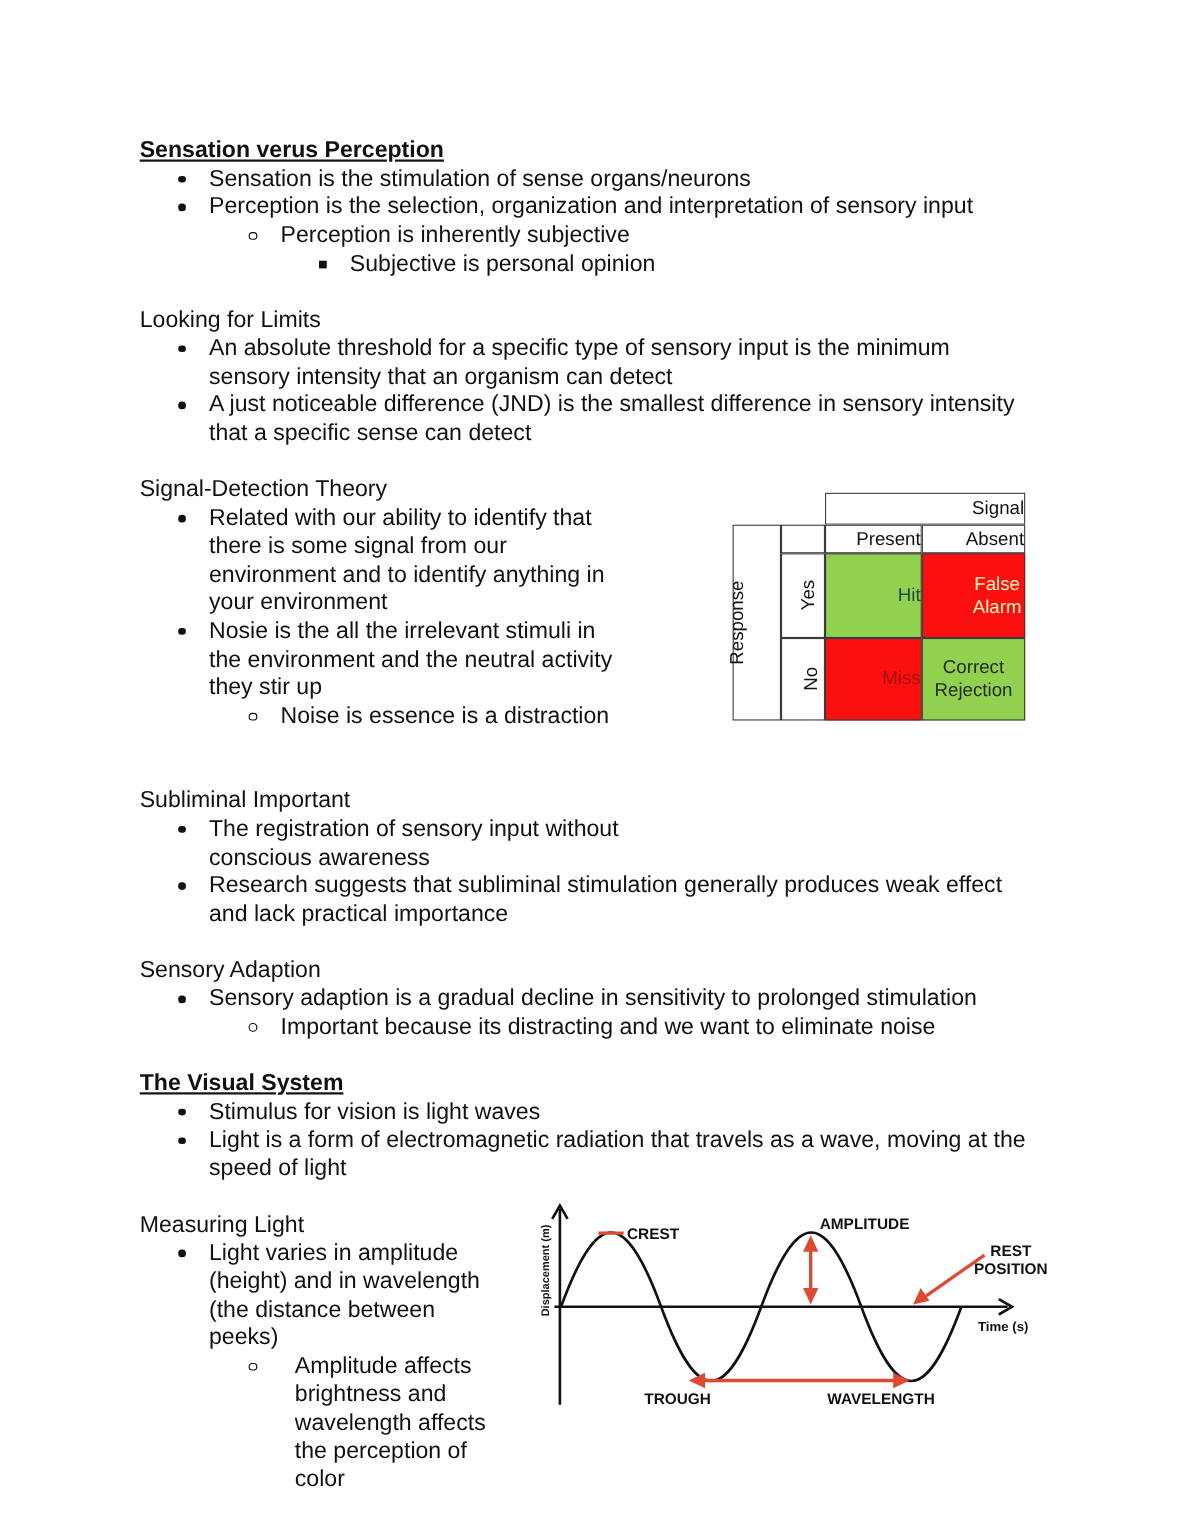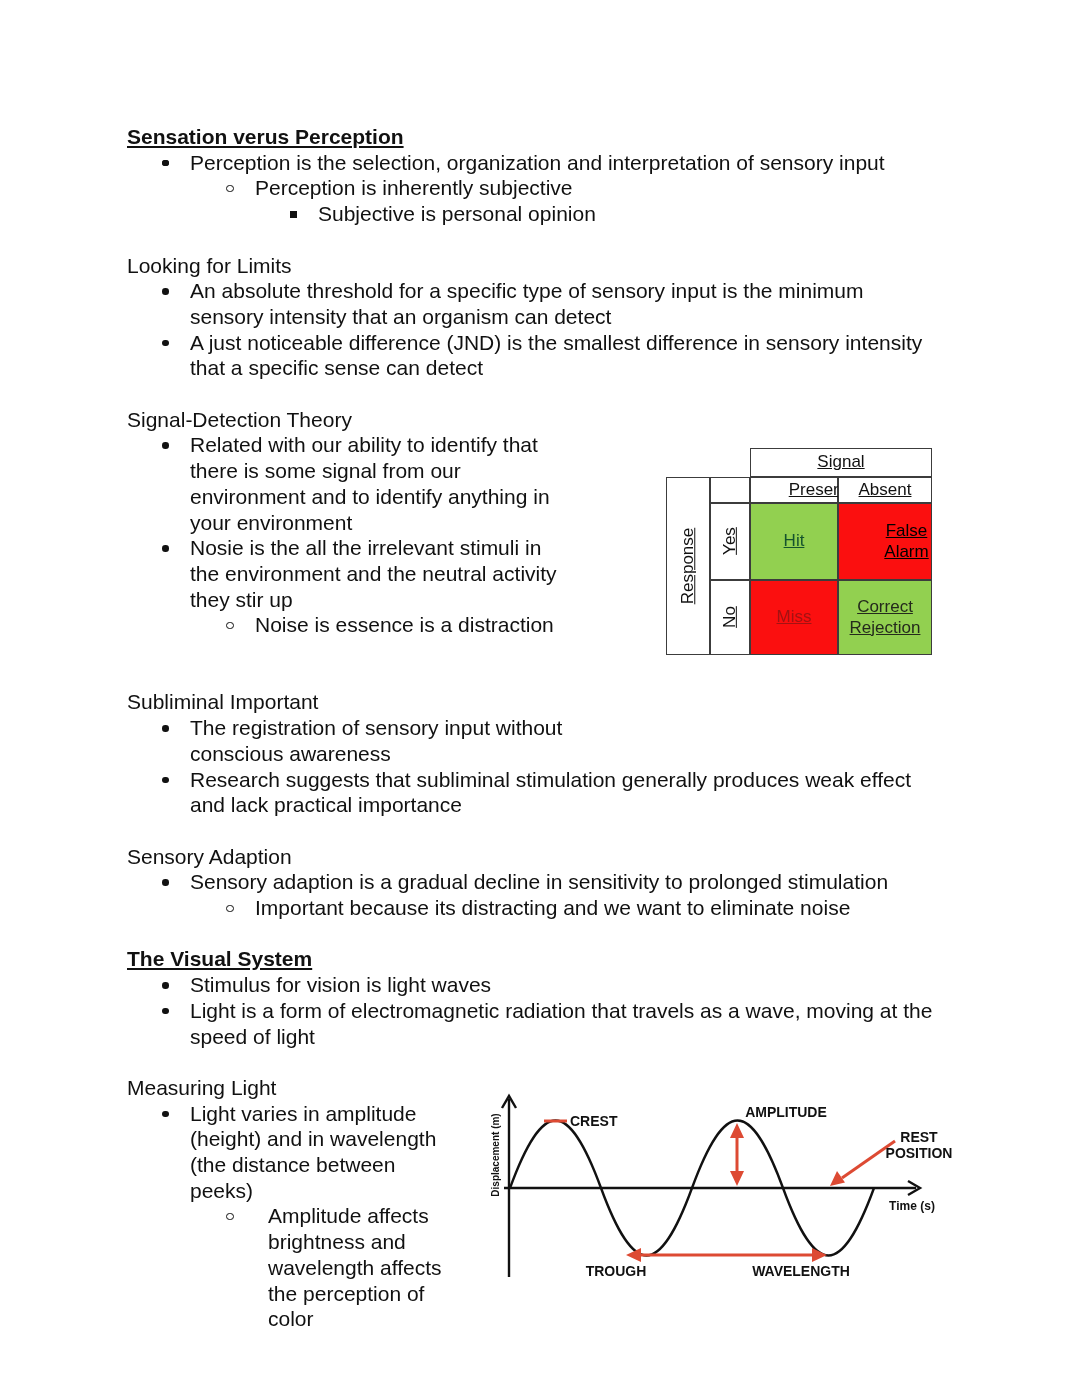--- a/index.html
+++ b/index.html
@@ -24,48 +24,48 @@
   
   .b2i0 .tx, .b2i1 .tx { max-width:372px; }
   .b3i0 .tx { max-width:440px; }
   .b6i0 .tx { max-width:272px; }
   .b6i1 .tx { max-width:182px;margin-left:13px; }
 
   
   .sdt { position:absolute; left:666px; top:448px; display:grid;
          grid-template-columns:44px 40px 88px 94px; grid-template-rows:29px 26px 77px 75px;
          font-size:17px; line-height:1.18; }
-  .sdt > div { display:flex; align-items:center; justify-content:center; text-align:center;
-               border:1.5px solid #3c3c3c; background:#fff;text-decoration:underline; }
+  .sdt > div { display:flex; align-items:center; justify-content:flex-end; text-align:center;
+               border:1.5px solid #3c3c3c; background:#fff; }
   .c-signal  { grid-column:3/5; grid-row:1; }
   .c-resp    { grid-column:1;   grid-row:2/5; }
   .c-empty   { grid-column:2;   grid-row:2; }
   .c-present { grid-column:3;   grid-row:2;padding-left:48px; }
   .c-absent  { grid-column:4;   grid-row:2; }
   .c-yes     { grid-column:2;   grid-row:3; }
   .c-no      { grid-column:2;   grid-row:4; }
   .c-hit     { grid-column:3;   grid-row:3; color:#14532d; }
-  .c-fa      { grid-column:4;   grid-row:3; color:#000000;padding-left:43px; }
+  .c-fa      { grid-column:4;   grid-row:3; color:#fef9c3;padding-left:43px; }
   .c-miss    { grid-column:3;   grid-row:4; color:#a31212; }
   .c-cr      { grid-column:4;   grid-row:4; color:#242a1c; }
   .vert { transform:rotate(-90deg); white-space:nowrap; display:block; }
 
   
   .wave { position:absolute; left:480px; top:1085px; width:500px; height:210px; }
   .wave text { font-family:"Liberation Sans", sans-serif; font-weight:bold; fill:#111; }
   .t14 { font-size:14px; }
   .t12 { font-size:12px; }
   .t10 { font-size:10px; }
 </style>
 </head>
 <body>
 
 <div class="notes">
     <div class="h hb">Sensation verus Perception</div>
-    <div class="li lvl1 b0i0"><span class="mk"></span></div>
+    <div class="li lvl1 b0i0"><span class="mk"></span><span class="tx">Sensation is the stimulation of sense organs/neurons</span></div>
     <div class="li lvl1 b0i1"><span class="mk"></span><span class="tx">Perception is the selection, organization and interpretation of sensory input</span></div>
     <div class="li lvl2 b0i2"><span class="mk"></span><span class="tx">Perception is inherently subjective</span></div>
     <div class="li lvl3 b0i3"><span class="mk"></span><span class="tx">Subjective is personal opinion</span></div>
     <div class="sp"></div>
     <div class="h">Looking for Limits</div>
     <div class="li lvl1 b1i0"><span class="mk"></span><span class="tx">An absolute threshold for a specific type of sensory input is the minimum sensory intensity that an organism can detect</span></div>
     <div class="li lvl1 b1i1"><span class="mk"></span><span class="tx">A just noticeable difference (JND) is the smallest difference in sensory intensity that a specific sense can detect</span></div>
     <div class="sp"></div>
     <div class="h">Signal-Detection Theory</div>
     <div class="li lvl1 b2i0"><span class="mk"></span><span class="tx">Related with our ability to identify that there is some signal from our environment and to identify anything in your environment</span></div>

